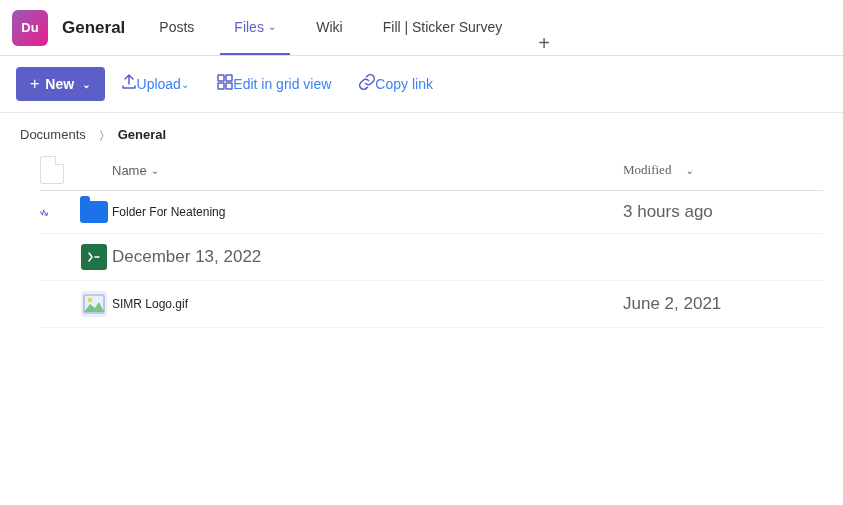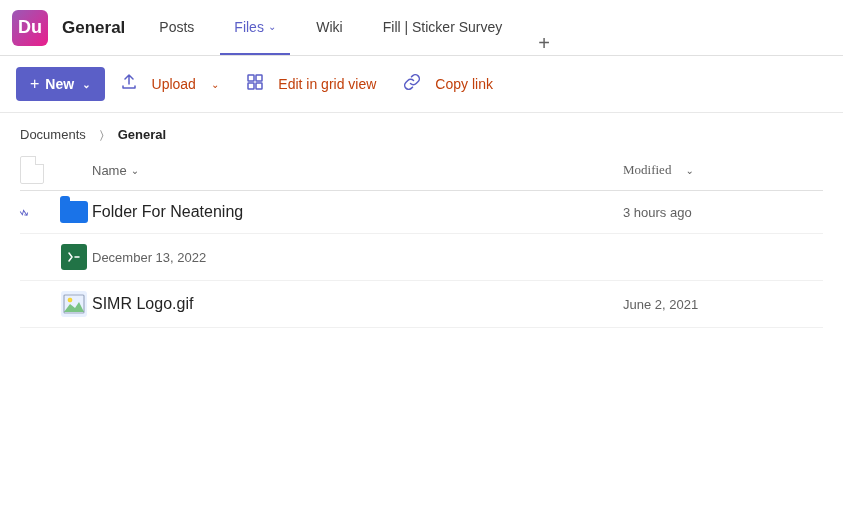--- a/index.html
+++ b/index.html
@@ -24,21 +24,21 @@
     }
     .avatar {
       width: 36px;
       height: 36px;
       border-radius: 6px;
       background: linear-gradient(135deg, #9b59b6, #e91e8c);
       color: #fff;
       display: flex;
       align-items: center;
       justify-content: center;
-      font-size: 18px;
+      font-size: 13px;
       font-weight: 600;
       margin-right: 14px;
       flex-shrink: 0;
     }
     .channel-title {
       font-size: 17px;
       font-weight: 700;
       margin-right: 20px;
       color: #242424;
     }
@@ -104,26 +104,26 @@
       font-size: 16px;
       font-weight: 400;
     }
     .btn-new .chevron-down {
       font-size: 10px;
       margin-left: 2px;
     }
     .toolbar-btn {
       display: flex;
       align-items: center;
-      gap: 15px;
+      gap: 0;
       background: transparent;
       border: none;
       padding: 8px 12px;
       font-size: 14px;
-      color: #c2410c;
+      color: #3b82f6;
       cursor: pointer;
       border-radius: 4px;
     }
     .toolbar-icon {
       font-size: 16px;
       color: #5b5fc7;
     }
 
     
     .breadcrumb {
@@ -144,20 +144,21 @@
       cursor: default;
     }
     .breadcrumb-sep {
       color: #999;
       font-size: 12px;
     }
 
     
     .file-list {
       padding: 0 20px;
+      margin-left: 20px;
     }
     .file-list-header {
       display: flex;
       align-items: center;
       padding: 6px 0 6px 0;
       border-bottom: 1px solid #e0e0e0;
       color: #616161;
       font-size: 13px;
     }
     .col-check {
@@ -194,26 +195,26 @@
     }
     .file-icon {
       width: 36px;
       flex-shrink: 0;
       display: flex;
       align-items: center;
       justify-content: center;
     }
     .file-name-col {
       flex: 1;
-      font-size: 16px;
+      font-size: 12px;
       color: #242424;
     }
     .file-modified-col {
       width: 200px;
-      font-size: 13px;
+      font-size: 17px;
       color: #616161;
     }
 
     
     .icon-doc {
       width: 24px;
       height: 28px;
       border: 1.5px solid #bdbdbd;
       border-radius: 2px;
       background: #fff;

